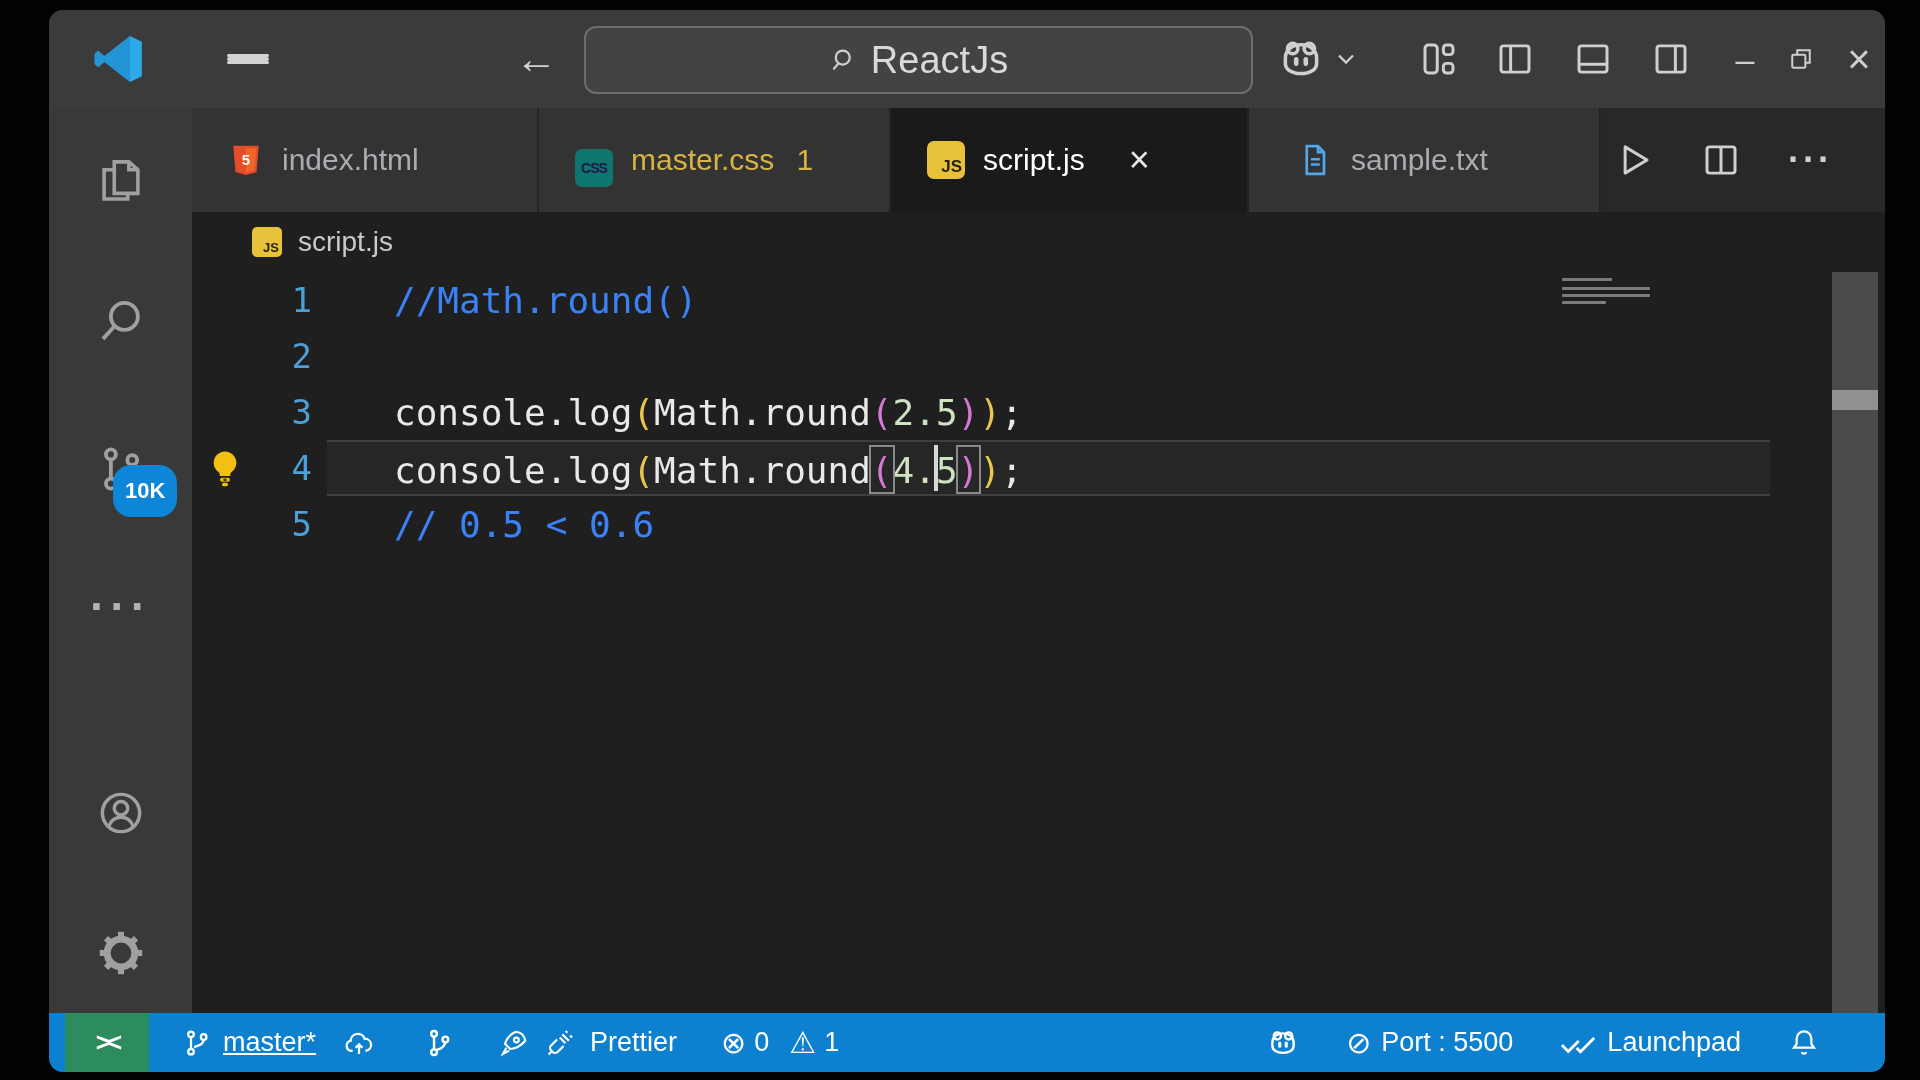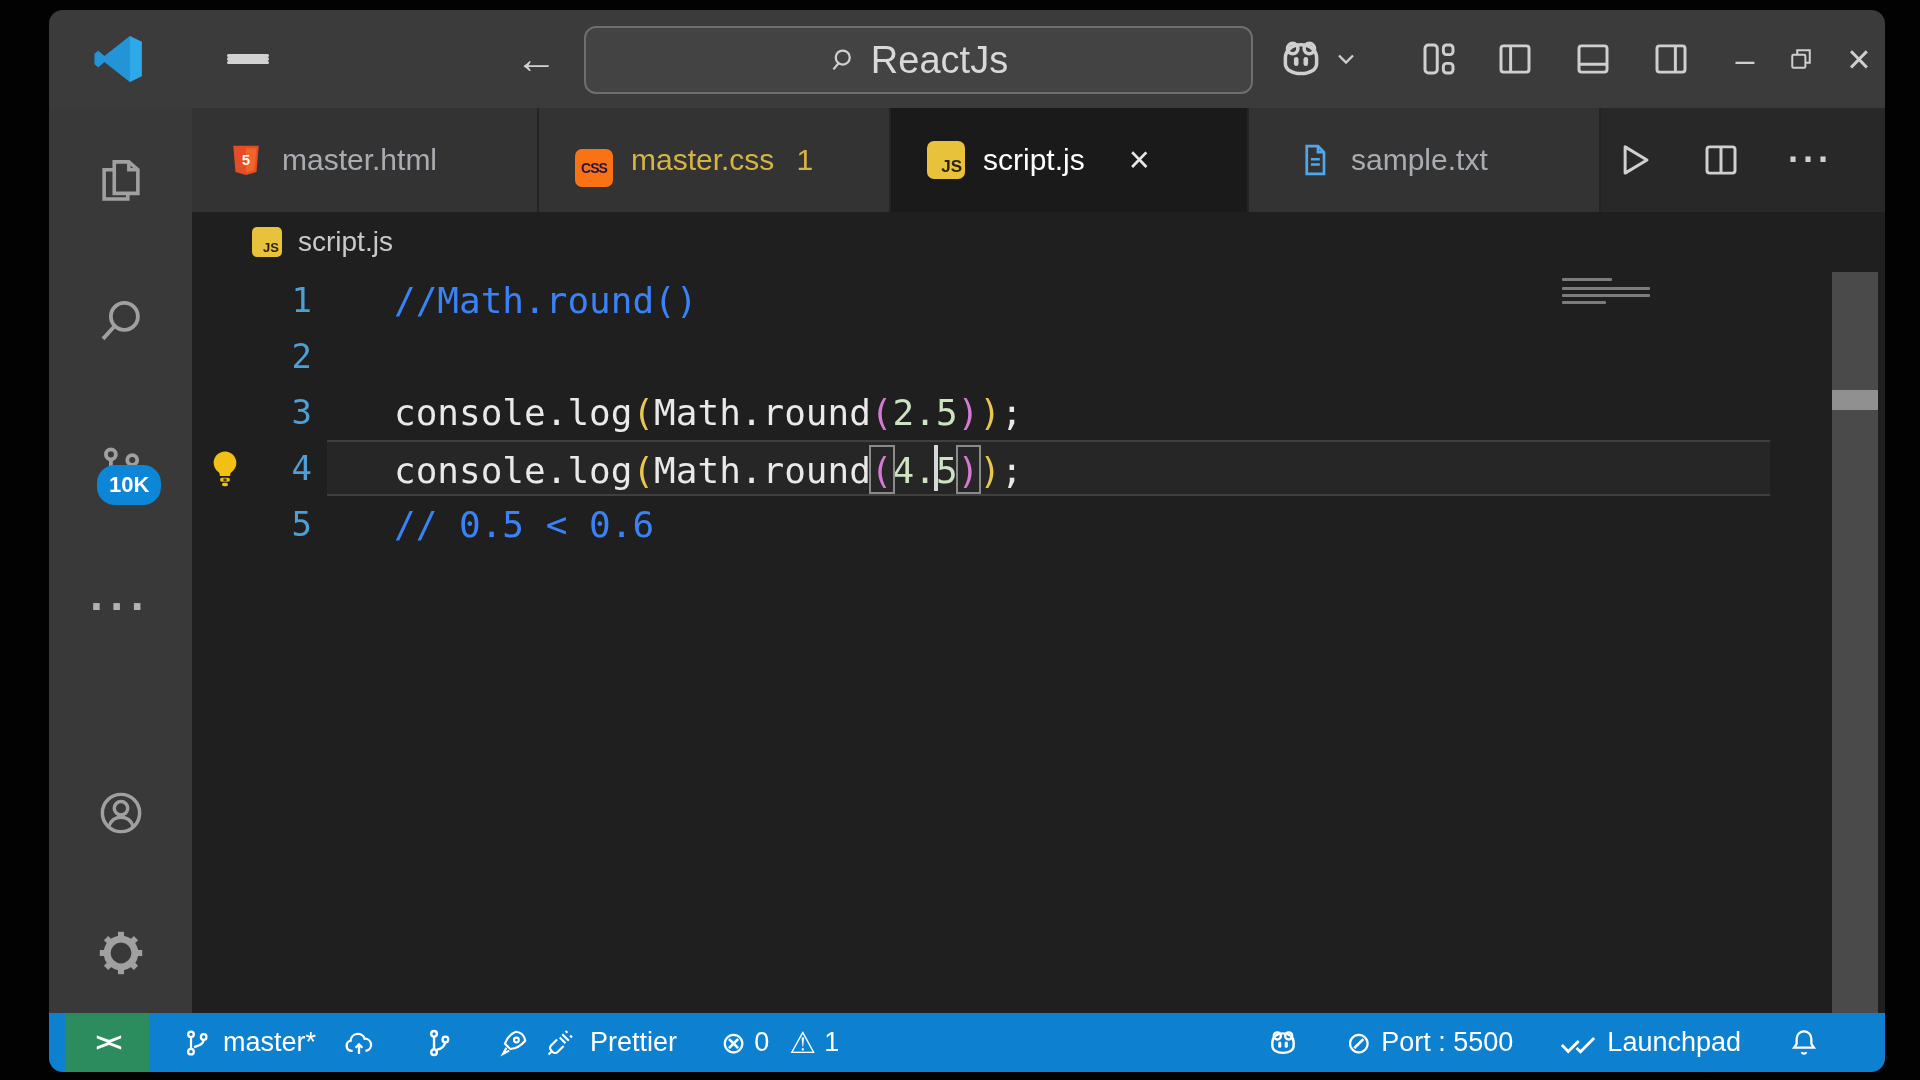--- a/index.html
+++ b/index.html
@@ -26,36 +26,36 @@
   .lay2{left:1444px;width:44px;height:44px;}
   .lay3{left:1522px;width:44px;height:44px;}
   .lay4{left:1600px;width:44px;height:44px;}
   .win-min{left:1676px;width:40px;height:40px;color:#cfcfcf;font-size:34px;}
   .win-restore{left:1732px;width:40px;height:40px;}
   .win-close{left:1790px;width:40px;height:40px;color:#cfcfcf;font-size:40px;}
 
   
   .activitybar{position:absolute;left:0;top:98px;width:143px;bottom:59px;background:#393939;}
   .act-item{position:absolute;left:0;width:143px;height:64px;display:flex;align-items:center;justify-content:center;}
-  .scm-badge{position:absolute;left:48px;top:28px;background:#0d86d8;color:#fff;font-weight:bold;
-             font-size:22px;border-radius:18px;padding:7px 12px;line-height:1.2;}
+  .scm-badge{position:absolute;left:64px;top:28px;background:#0d86d8;color:#fff;font-weight:bold;
+             font-size:22px;border-radius:18px;padding:13px 12px;line-height:1.2;}
   .more-dots{color:#b2b2b2;font-size:46px;font-weight:bold;letter-spacing:5px;}
   .gear-wrap svg{display:block;}
 
   
   .tabstrip{position:absolute;left:143px;top:98px;right:0;height:104px;background:#282828;display:flex;}
   .tab{display:flex;align-items:center;gap:18px;padding-left:36px;box-sizing:border-box;
        background:#333333;border-right:2px solid #242424;font-size:30px;color:#a9adb2;flex:none;}
   .tab.active{background:#1a1a1a;color:#ffffff;}
   .tab .tab-close{margin-left:26px;color:#e8e8e8;font-size:36px;line-height:1;}
   .tab-badge{margin-left:4px;}
   .tab-warn{color:#d6b344;}
   .css-icon,.js-icon{width:38px;height:38px;border-radius:7px;display:flex;align-items:center;justify-content:center;
        font-weight:bold;flex:none;}
-  .css-icon{background:#f97316;color:#20144a;font-size:14px;letter-spacing:-1px;margin-top:16px;}
+  .css-icon{background:#0f766e;color:#20144a;font-size:14px;letter-spacing:-1px;margin-top:16px;}
   .js-icon{background:#e8c23b;color:#2b2300;font-size:17px;align-items:flex-end;justify-content:flex-end;padding:0 3px 2px 0;box-sizing:border-box;}
   .js-icon.small{width:30px;height:30px;font-size:13px;border-radius:5px;}
   .tab-actions{position:absolute;left:1420px;top:0;height:100%;display:flex;align-items:center;gap:46px;}
 
   
   .breadcrumb{position:absolute;left:143px;top:202px;right:0;height:60px;background:#1f1f1f;
               display:flex;align-items:center;gap:16px;padding-left:60px;box-sizing:border-box;
               color:#c9c9c9;font-size:28px;}
 
   
@@ -229,21 +229,21 @@
 
   <div class="tabstrip">
     <div class="tab" style="width:347px;">
       <span>
             <svg viewBox="0 0 24 24" width="36" height="36">
               <path fill="#e44d26" d="M3.5 2.5h17L19 20 12 22 5 20z"></path>
               <path fill="#f16529" d="M12 4.2v16.2l5.6-1.6 1.3-14.6z"></path>
               <text x="12" y="15.5" font-size="10" font-weight="bold" fill="#fff" text-anchor="middle">5</text>
             </svg>
           </span>
-      <span>master.html</span>
+      <span>index.html</span>
     </div>
     <div class="tab" style="width:352px;">
       <span class="css-icon">CSS</span>
       <span class="tab-warn">master.css</span>
       <span class="tab-warn tab-badge">1</span>
     </div>
     <div class="tab active" style="width:358px;">
       <span class="js-icon">JS</span>
       <span>script.js</span>
       <span class="tab-close">×</span>
@@ -329,21 +329,21 @@
       <div class="mm-bar" style="width:44px;"></div>
     </div>
     <div class="scrollbar">
       <div class="scroll-thumb"></div>
     </div>
   </div>
 
   <footer class="statusbar">
     <div class="sb-left">
       <div class="sb-remote">&gt;&lt;</div>
-      <div class="sb-item" style="margin-left:32px;">
+      <div class="sb-item" style="margin-left:32px;text-decoration:underline;">
         <span>
               <svg viewBox="0 0 24 24" width="32" height="32" fill="none" stroke="#fff" stroke-width="1.7">
                 <circle cx="7.5" cy="5.5" r="2.1"></circle>
                 <circle cx="7.5" cy="18.5" r="2.1"></circle>
                 <circle cx="17" cy="7.5" r="2.1"></circle>
                 <path d="M7.5 7.6v8.8M17 9.6c-.3 3.9-4.4 4.4-7.2 5.5"></path>
               </svg>
             </span>
         <span>master*</span>
       </div>

